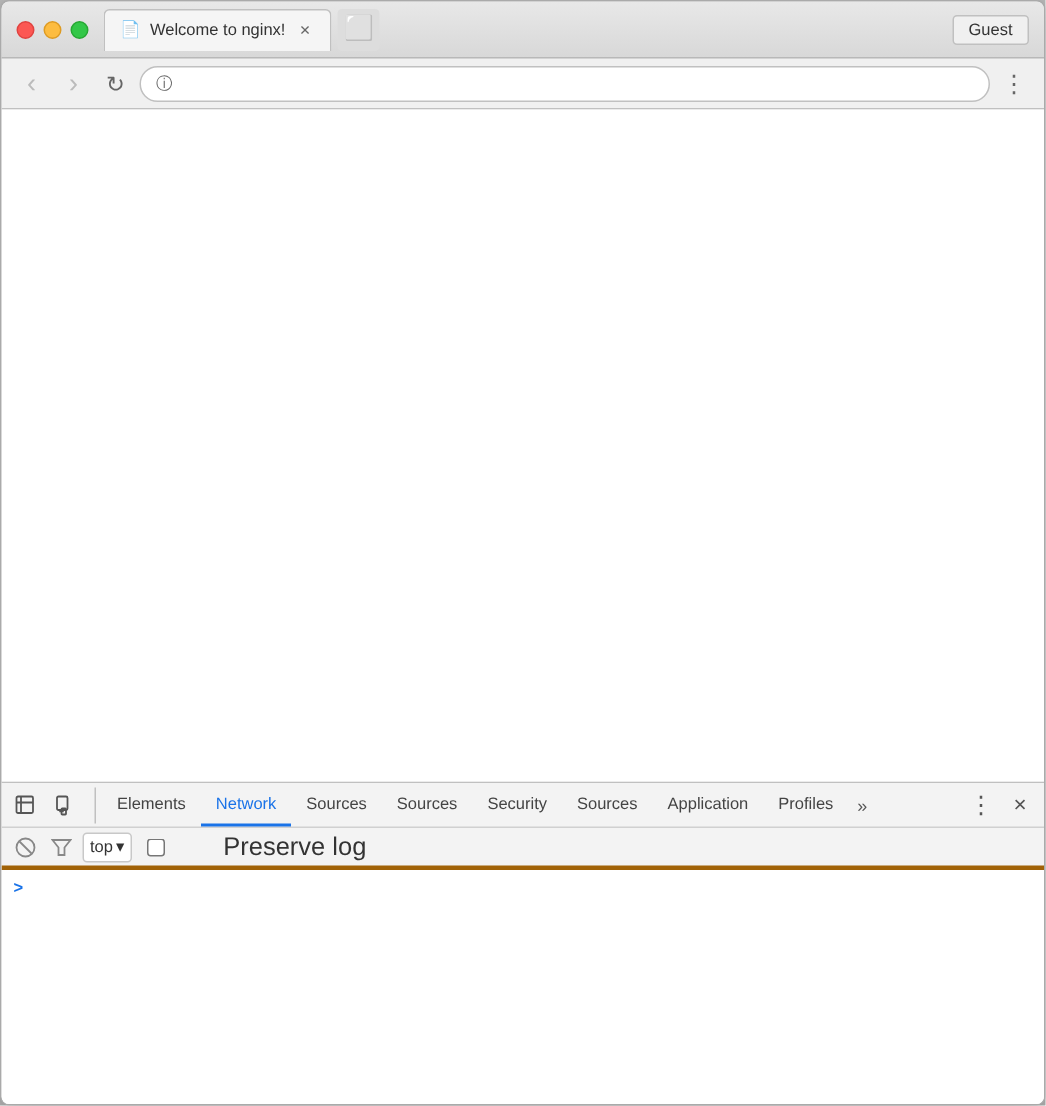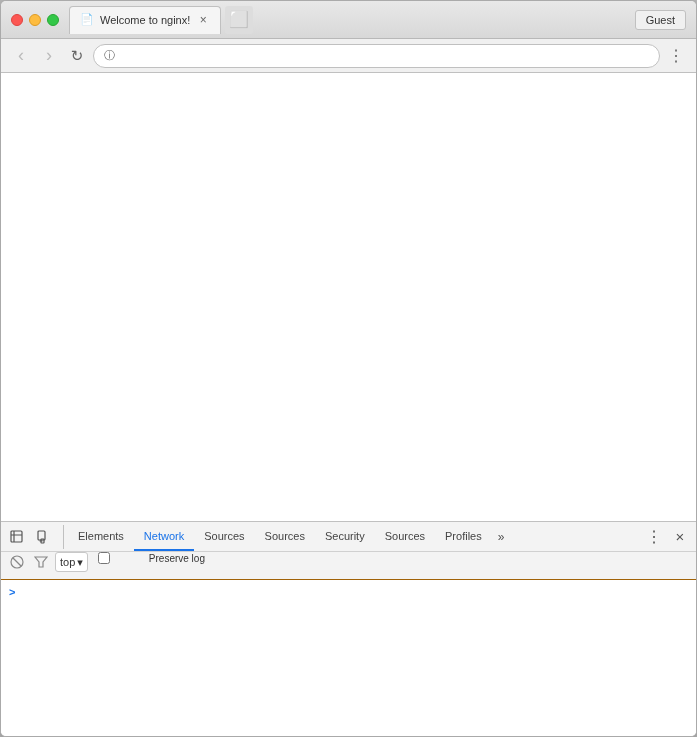--- a/index.html
+++ b/index.html
@@ -290,23 +290,23 @@
       border-radius: 3px;
       cursor: pointer;
       color: #555;
       font-size: 13px;
     }
 
     
     .console-toolbar {
       height: 28px;
       background: #f3f3f3;
-      border-bottom: 1px solid #a16207;
-      display: flex;
-      align-items: flex-start;
+      border-bottom: 3px solid #a16207;
+      display: flex;
+      align-items: center;
       padding: 0 6px;
       gap: 4px;
       flex-shrink: 0;
     }
 
     .console-icon-btn {
       width: 20px;
       height: 20px;
       display: flex;
       align-items: center;
@@ -345,21 +345,21 @@
       margin-left: 6px;
     }
 
     .preserve-checkbox {
       width: 12px;
       height: 12px;
       cursor: pointer;
     }
 
     .preserve-label {
-      font-size: 10px;
+      font-size: 17px;
       color: #333;
       padding-left: 35px;
     }
 
     
     .console-content {
       flex: 1;
       background: white;
       overflow: auto;
       padding: 4px 8px;
@@ -459,20 +459,23 @@
         <div class="devtools-tab">
           <span>Sources</span>
         </div>
         <div class="devtools-tab">
           <span>Security</span>
         </div>
         <div class="devtools-tab">
           <span>Sources</span>
         </div>
         <div class="devtools-tab">
+          <span>Application</span>
+        </div>
+        <div class="devtools-tab">
           <span>Profiles</span>
         </div>
         <div class="devtools-tab-overflow">»</div>
       </div>
 
       <div class="devtools-actions">
         <div class="devtools-action-btn" style="font-size:16px;">⋮</div>
         <div class="devtools-action-btn" style="font-size:15px;">×</div>
       </div>
     </div>

